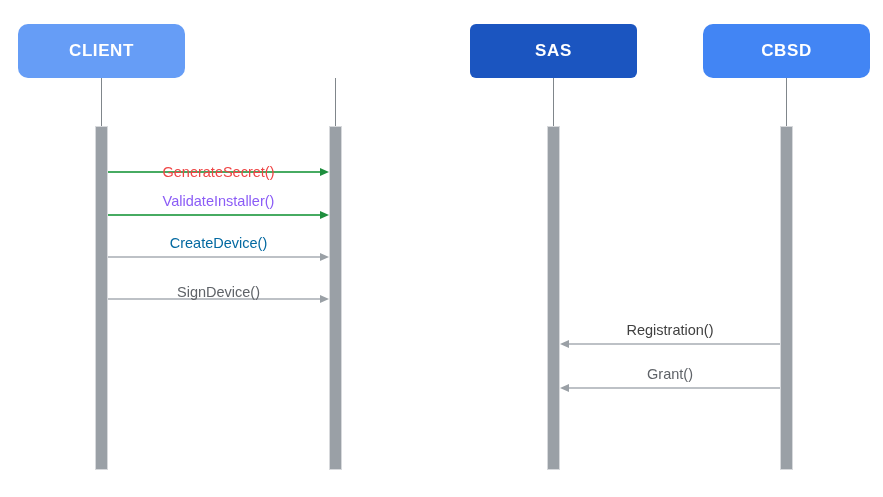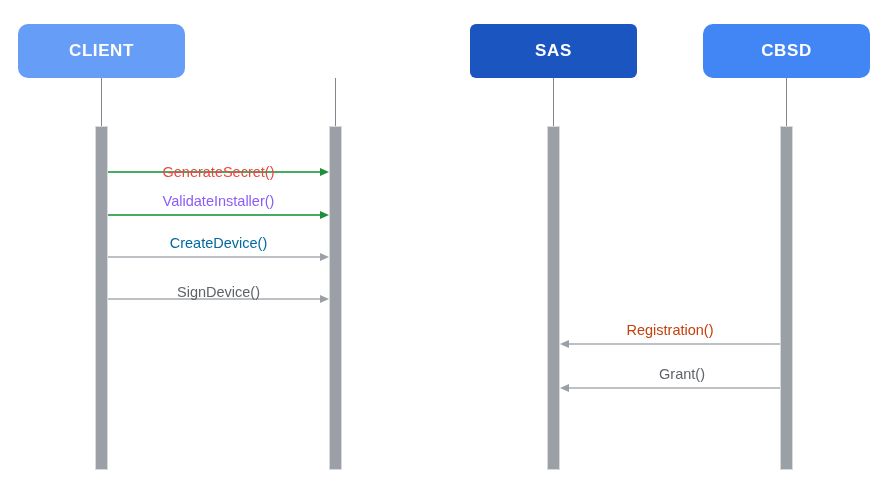--- a/index.html
+++ b/index.html
@@ -84,17 +84,17 @@
     <div class="msg-head" style="top: 210.5px; left: 320px; border-left: 9px solid rgb(30, 142, 62);"></div>
     <div class="msg-label" style="left: 218.5px; top: 193px; color: #8b5cf6;">ValidateInstaller()</div>
     <div class="msg-line" style="left: 108px; width: 212px; top: 256.25px; background: rgb(189, 193, 198);"></div>
     <div class="msg-head" style="top: 252.5px; left: 320px; border-left: 9px solid rgb(154, 160, 166);"></div>
     <div class="msg-label" style="left: 218.5px; top: 235px; color: #0369a1;">CreateDevice()</div>
     <div class="msg-line" style="left: 108px; width: 212px; top: 298.25px; background: rgb(189, 193, 198);"></div>
     <div class="msg-head" style="top: 294.5px; left: 320px; border-left: 9px solid rgb(154, 160, 166);"></div>
     <div class="msg-label" style="left: 218.5px; top: 284px; color: rgb(95, 99, 104);">SignDevice()</div>
     <div class="msg-line" style="left: 569px; width: 211px; top: 343.25px; background: rgb(189, 193, 198);"></div>
     <div class="msg-head" style="top: 339.5px; left: 560px; border-right: 9px solid rgb(154, 160, 166);"></div>
-    <div class="msg-label" style="left: 670px; top: 322px; color: #c2410c;">Registration()</div>
+    <div class="msg-label" style="left: 670px; top: 322px; color: #404040;">Registration()</div>
     <div class="msg-line" style="left: 569px; width: 211px; top: 387.25px; background: rgb(189, 193, 198);"></div>
     <div class="msg-head" style="top: 383.5px; left: 560px; border-right: 9px solid rgb(154, 160, 166);"></div>
-    <div class="msg-label" style="left: 670px; top: 366px; color: rgb(95, 99, 104); margin-left: 12px;">Grant()</div>
+    <div class="msg-label" style="left: 670px; top: 366px; color: rgb(95, 99, 104);">Grant()</div>
   </div>
 
 </body></html>

